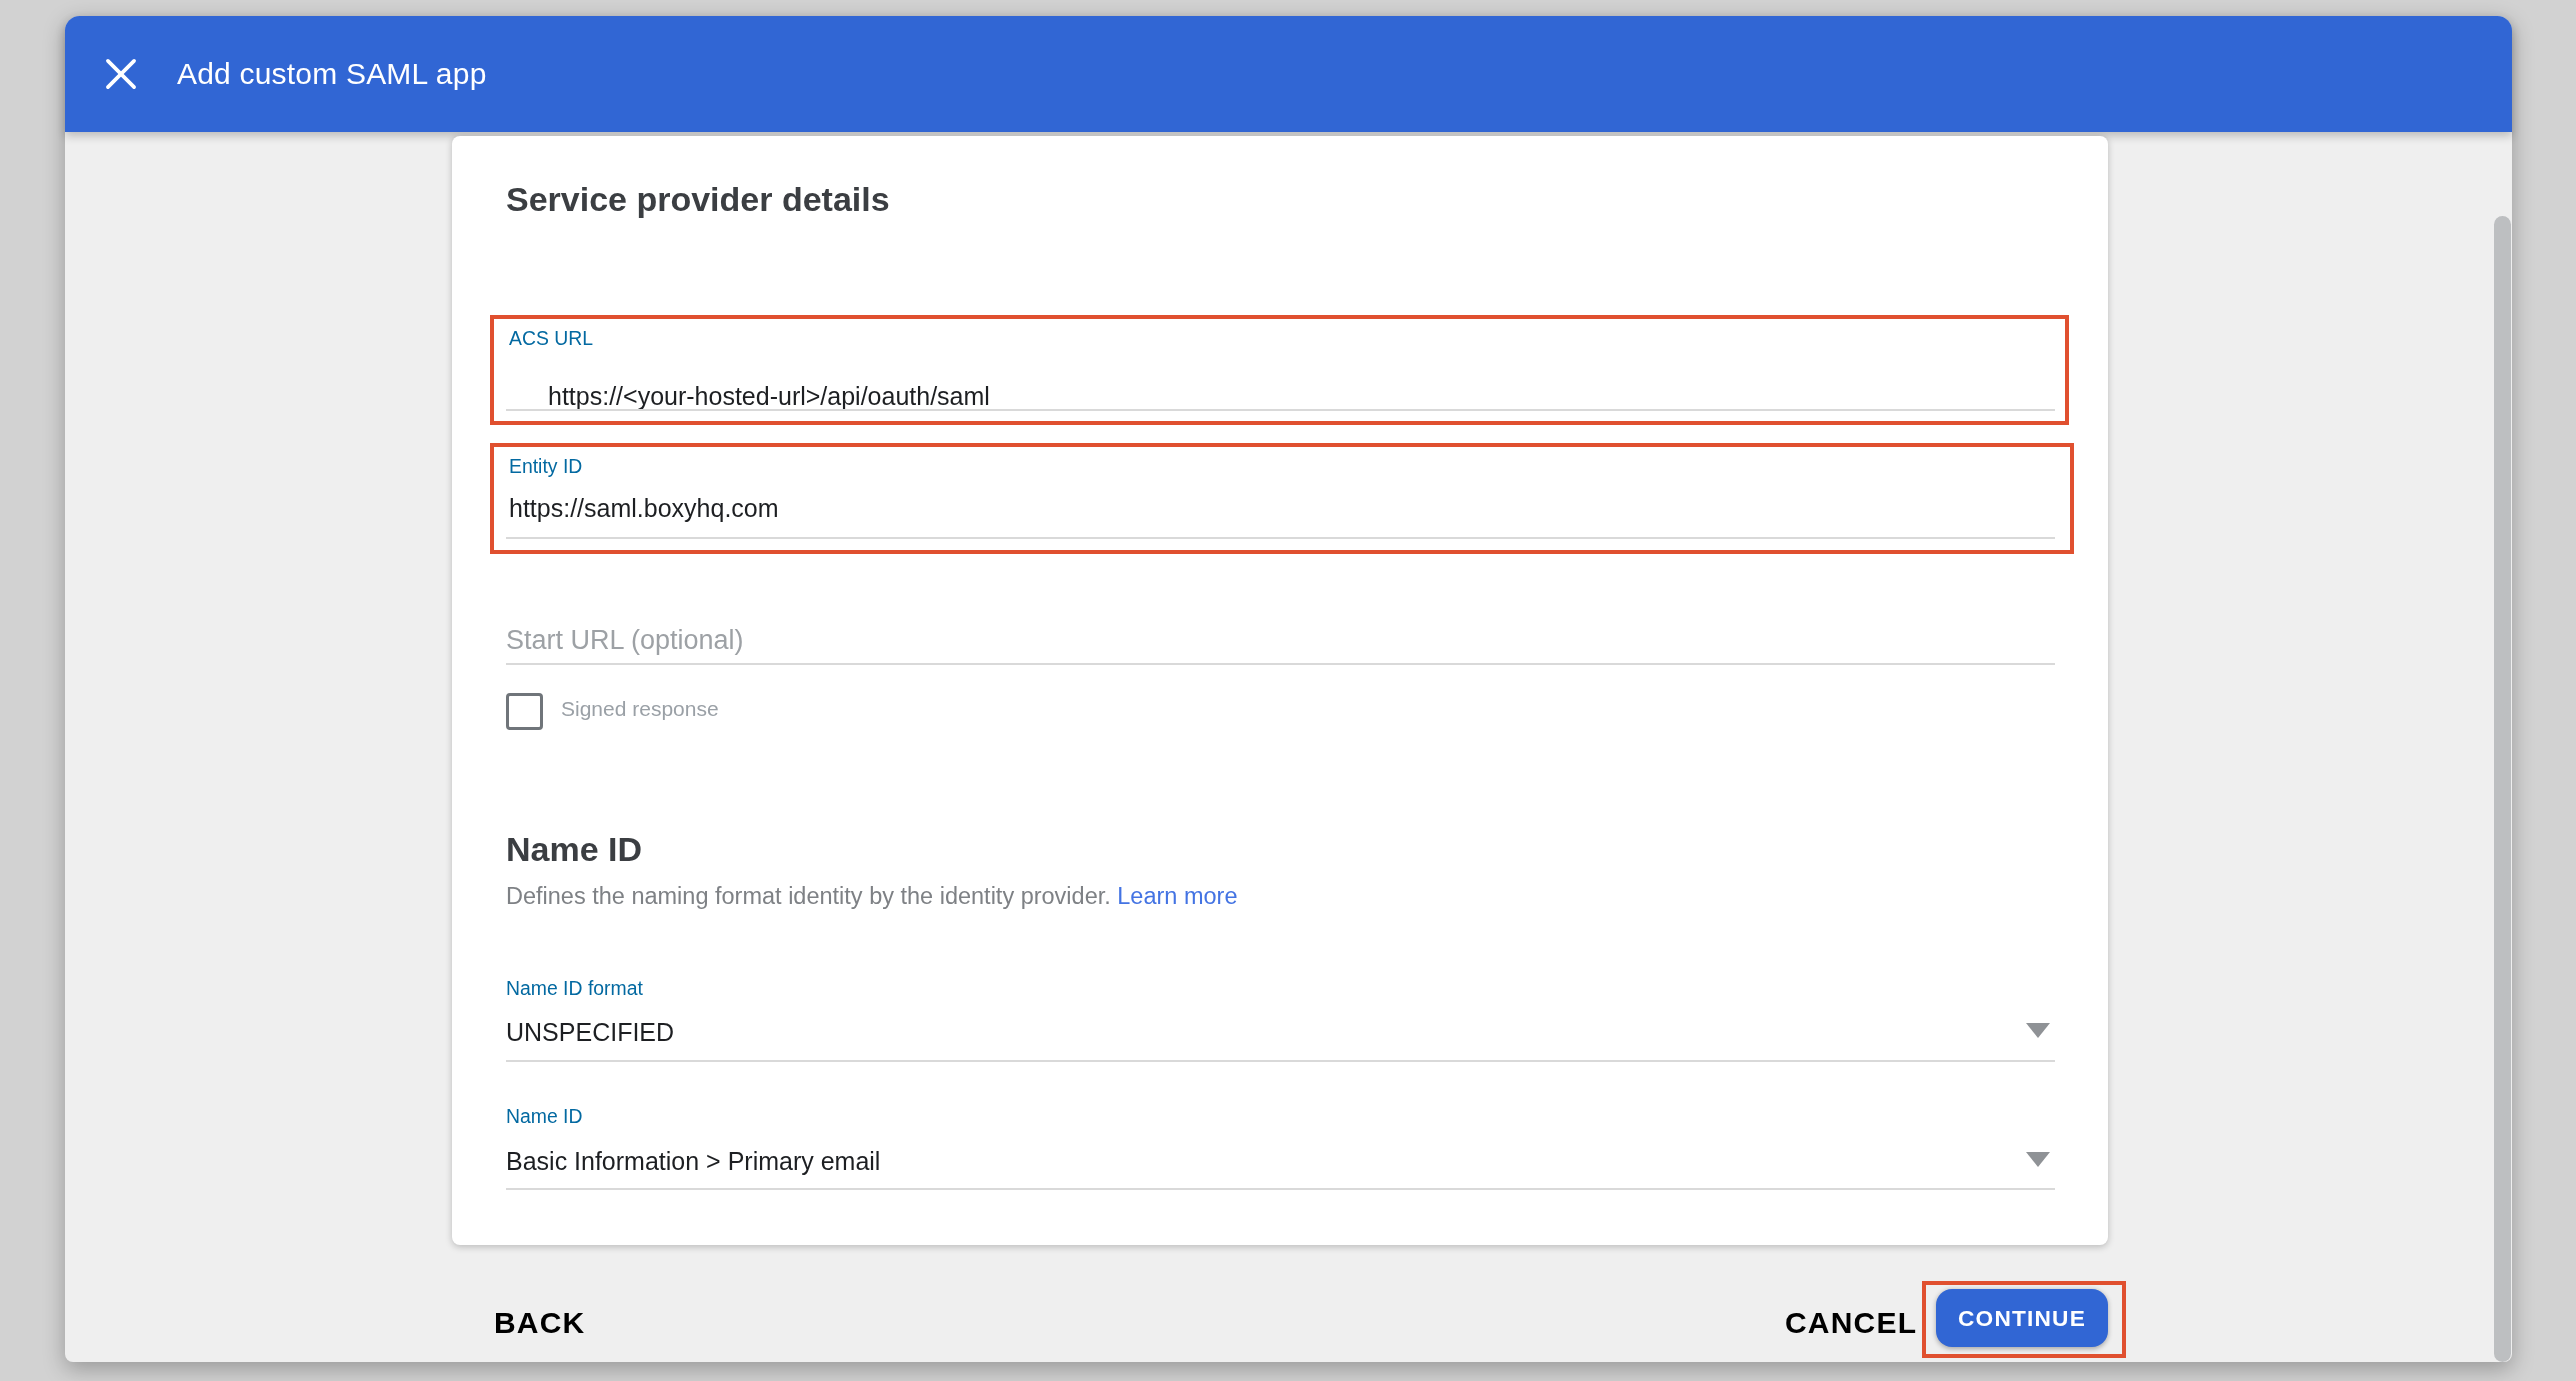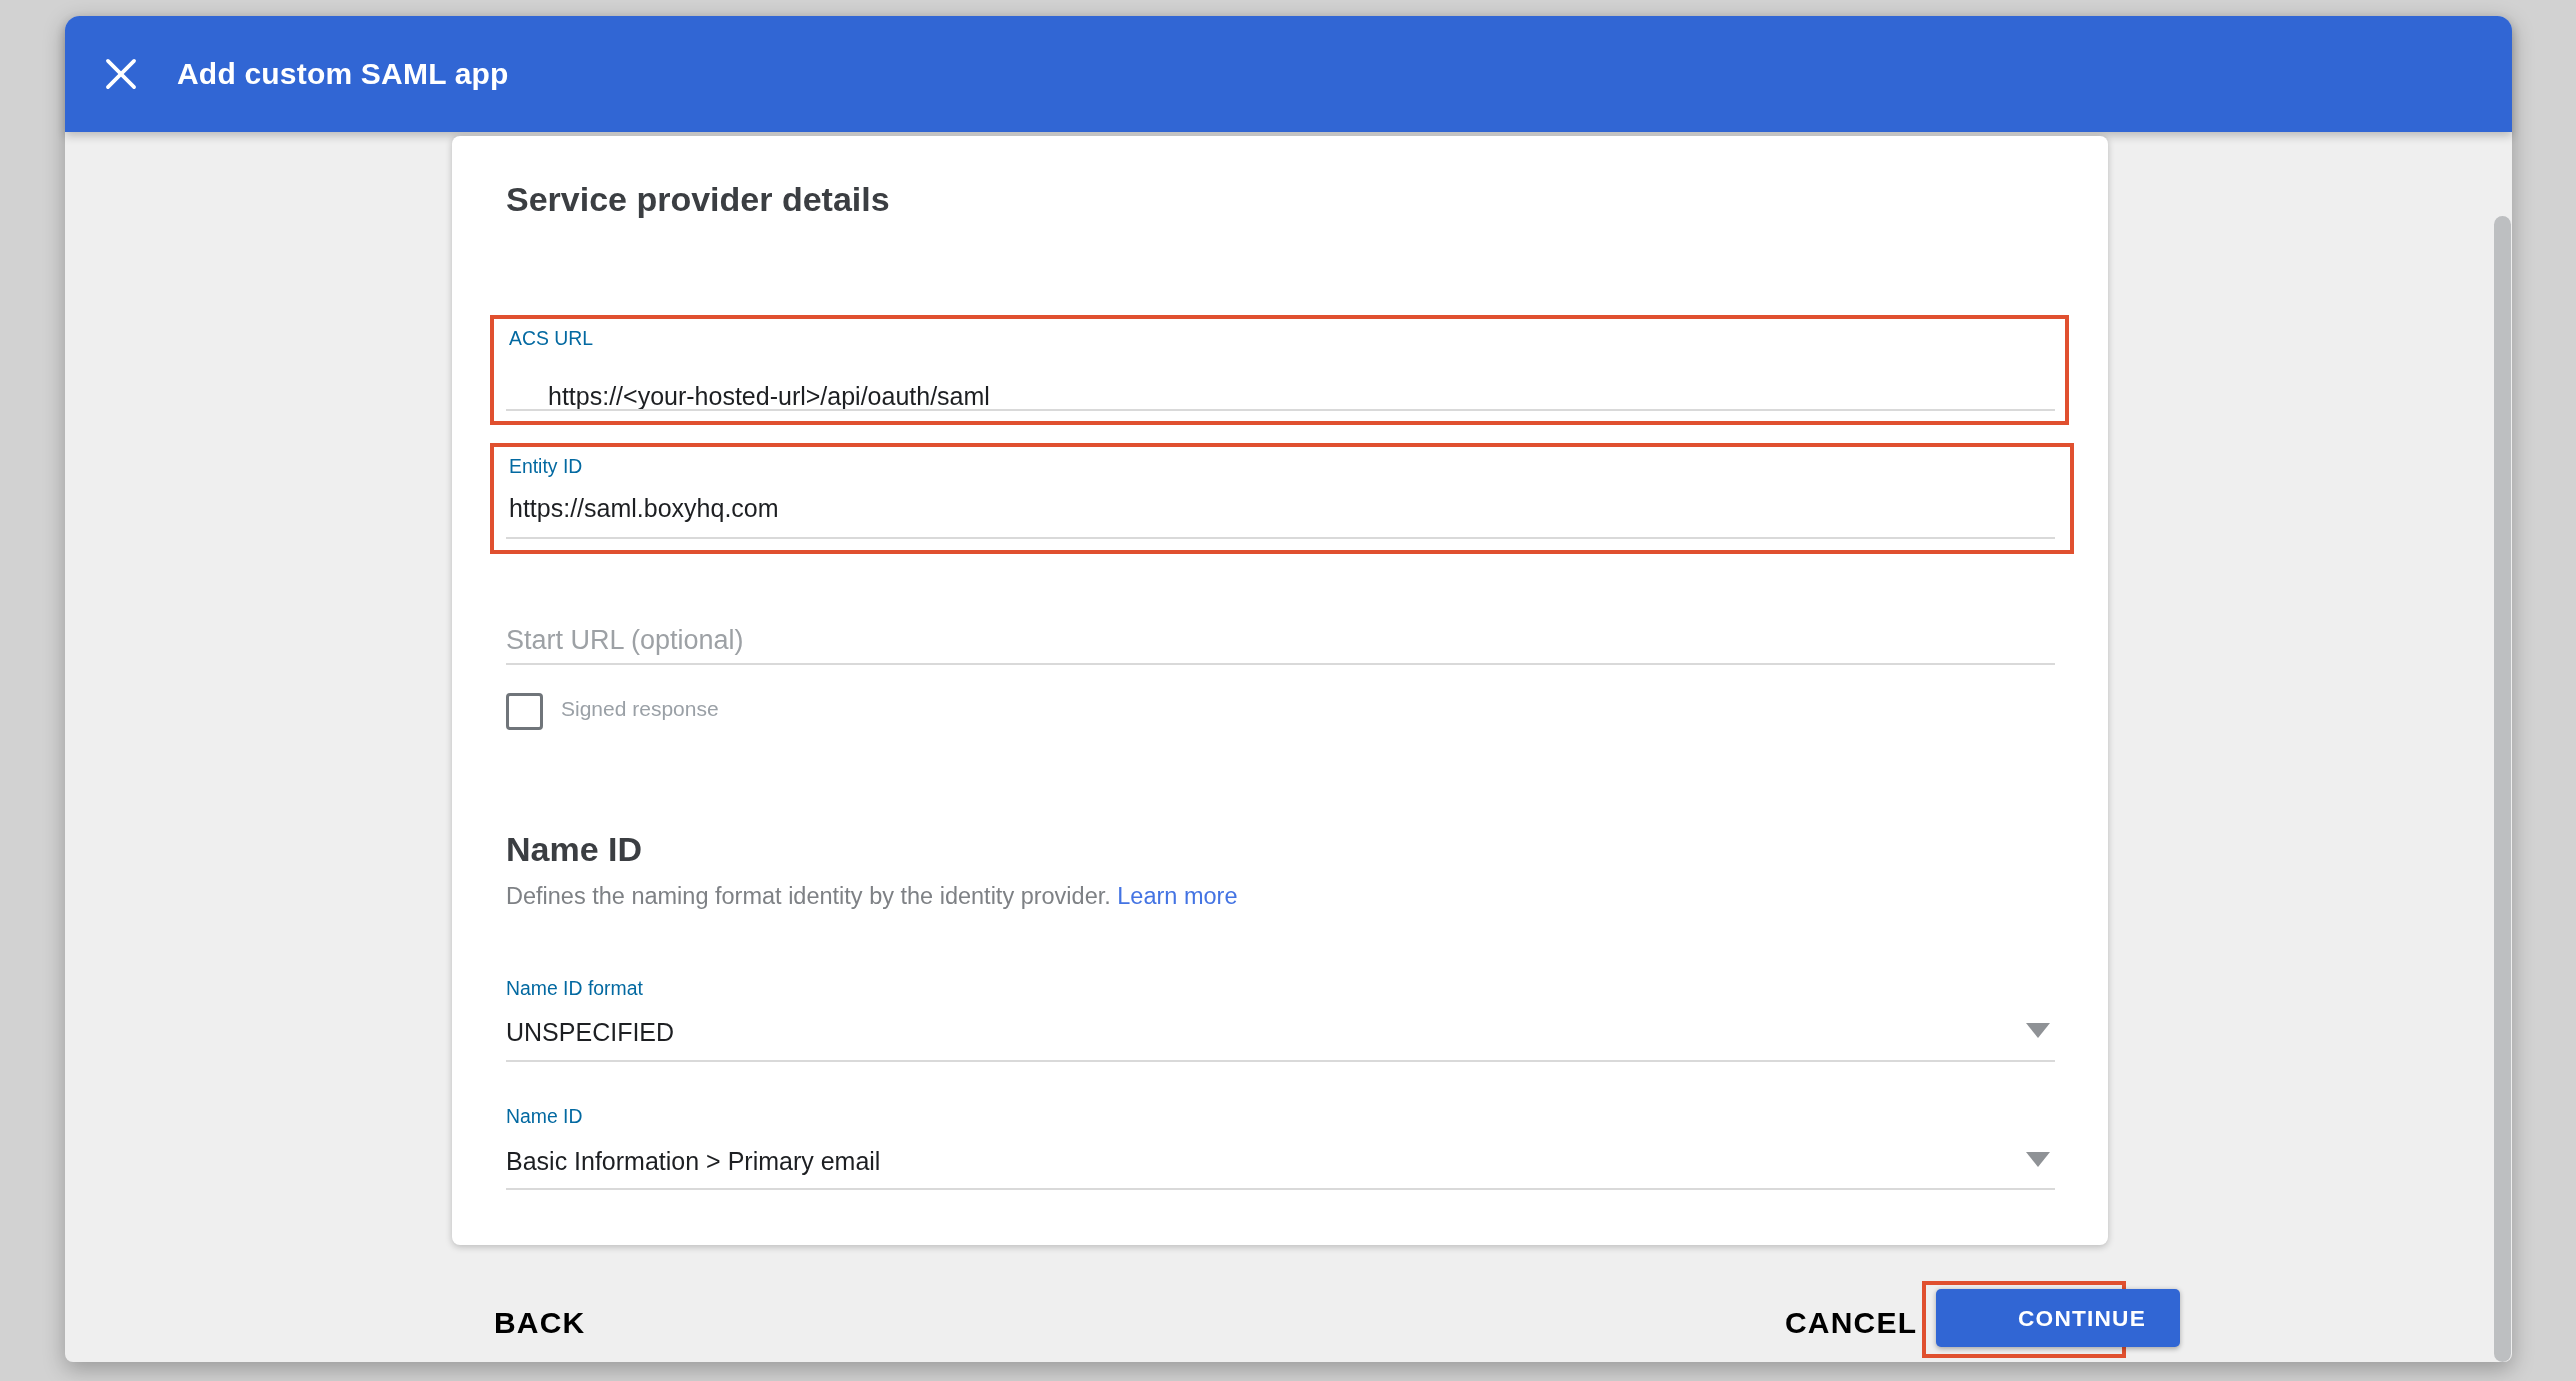--- a/index.html
+++ b/index.html
@@ -19,21 +19,21 @@
     background:#3166d4; border-radius:14.6px 14.6px 0 0;
     box-shadow:0 4px 9.7px rgba(0,0,0,.22);
     display:flex; align-items:center;
   }
   .close-btn {
     width:49px; height:49px; margin-left:31px;
     display:flex; align-items:center; justify-content:center;
     cursor:pointer; flex:0 0 auto;
   }
   .dlg-title {
-    margin-left:32px; color:#ffffff; font-size:30px; font-weight:700; letter-spacing:0.2px;
+    margin-left:32px; color:#ffffff; font-size:30px; font-weight:400; letter-spacing:0.2px;
   }
   .card {
     position:absolute; left:387px; top:120px; width:1656px; height:1109px;
     background:#ffffff; border-radius:8px;
     box-shadow:0 1.6px 7.3px rgba(0,0,0,.22);
   }
   .sec-heading {
     position:absolute; left:54px; font-size:34px; font-weight:700; color:#3b3e42;
   }
   .sec-desc {
@@ -60,24 +60,24 @@
   }
   .footer-text {
     position:absolute; font-size:30px; font-weight:700; color:#000000;
     letter-spacing:1.2px; cursor:pointer;
   }
   .continue-hl {
     position:absolute; left:1922px; top:1281px; width:196px; height:69px;
     border:4px solid #e0502f; pointer-events:none;
   }
   .continue-btn {
-    position:absolute; left:1936px; top:1289px; width:196px; height:58px;
-    background:#3166d4; border-radius:5px; box-shadow:0 1.6px 4.9px rgba(0,0,0,.3);
+    position:absolute; left:1936px; top:1289px; width:172px; height:58px;
+    background:#3166d4; border-radius:16px; box-shadow:0 1.6px 4.9px rgba(0,0,0,.3);
     display:flex; align-items:center; justify-content:center;
-    color:#ffffff; font-size:22.7px; font-weight:700; letter-spacing:1.2px; cursor:pointer;padding-left:48px;
+    color:#ffffff; font-size:22.7px; font-weight:700; letter-spacing:1.2px; cursor:pointer;
   }
   .scroll-thumb {
     position:absolute; left:2494px; top:216px; width:17px; height:1146px;
     background:#bdbfc1; border-radius:9px; cursor:pointer;
   }
 </style>
 </head>
 <body>
 
 <div class="stage">

